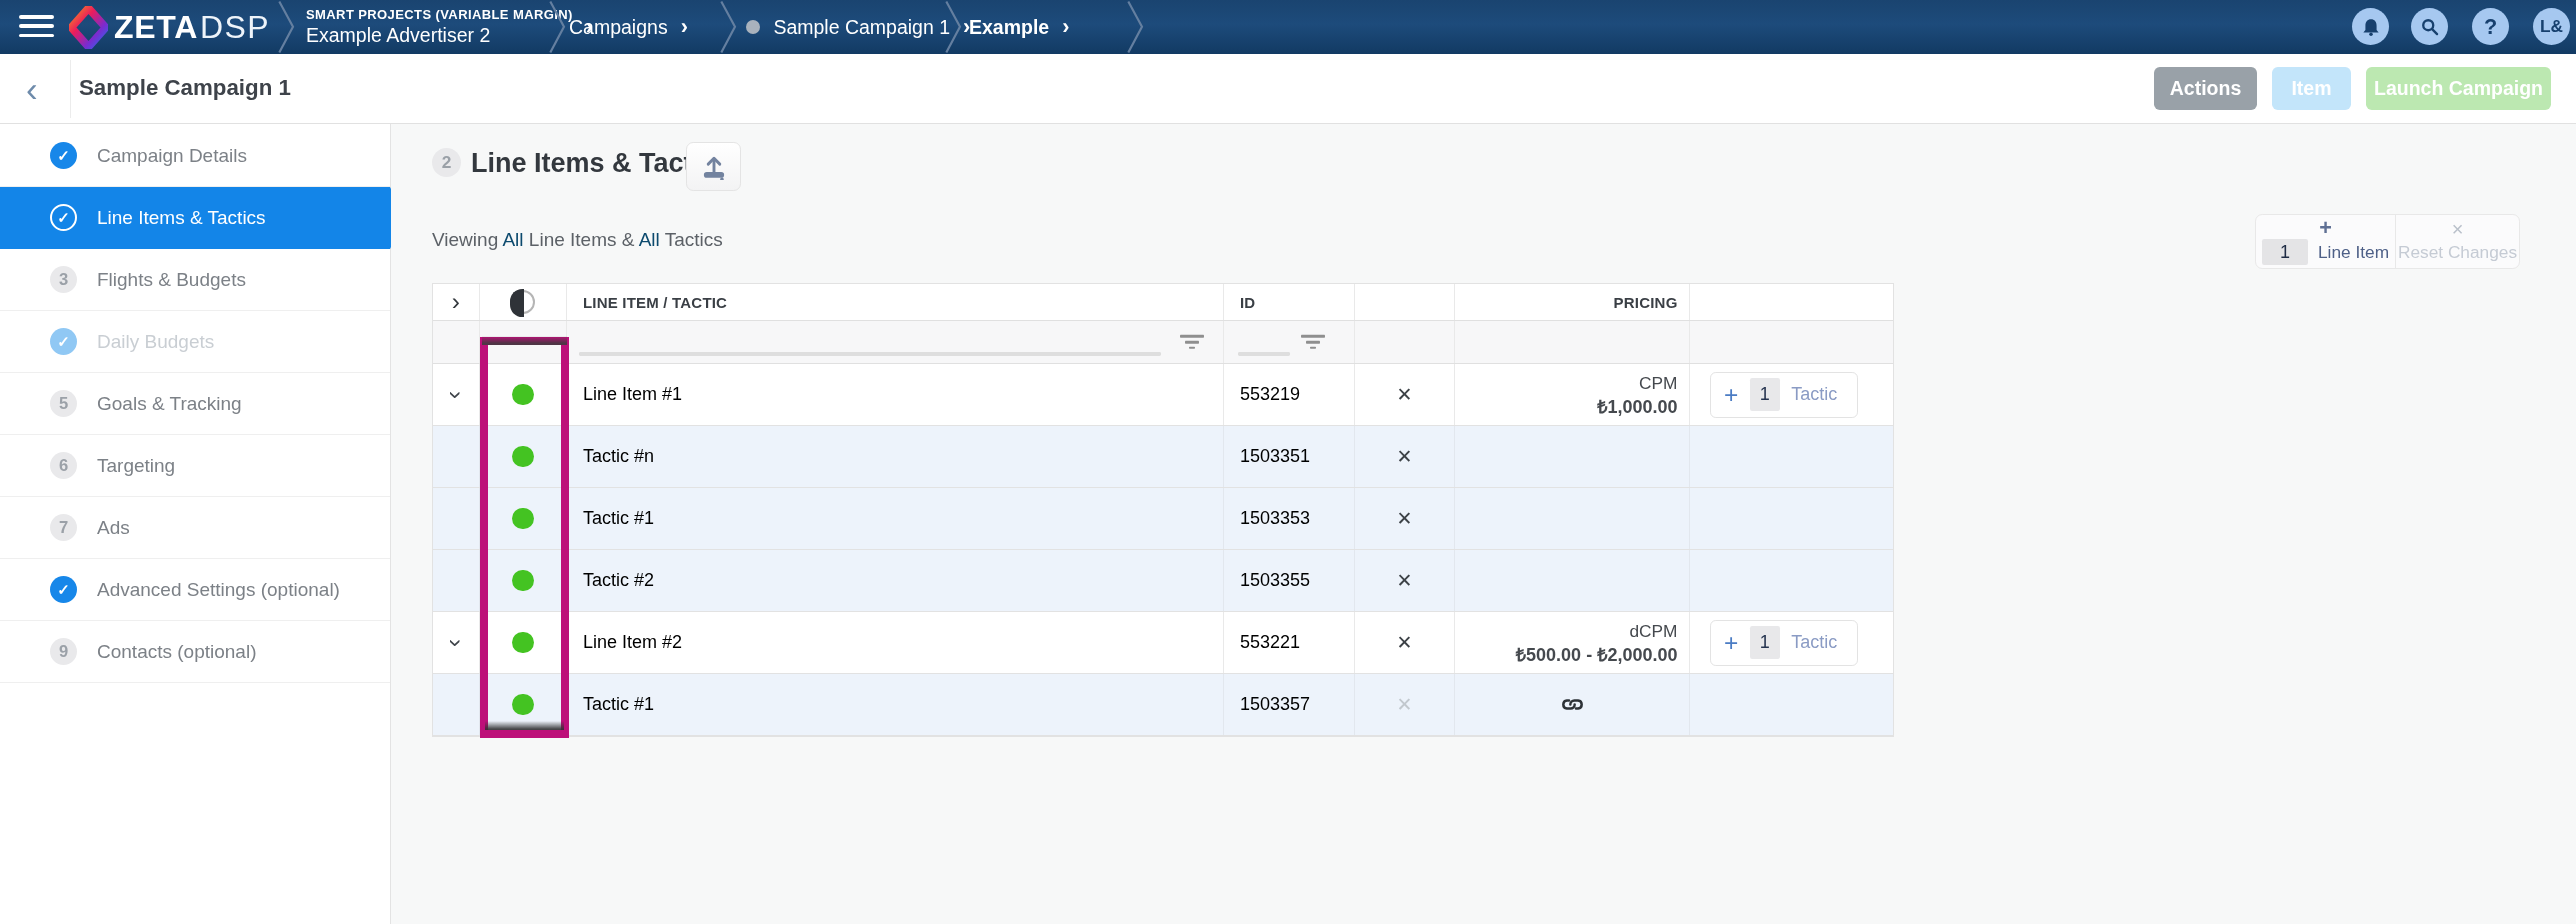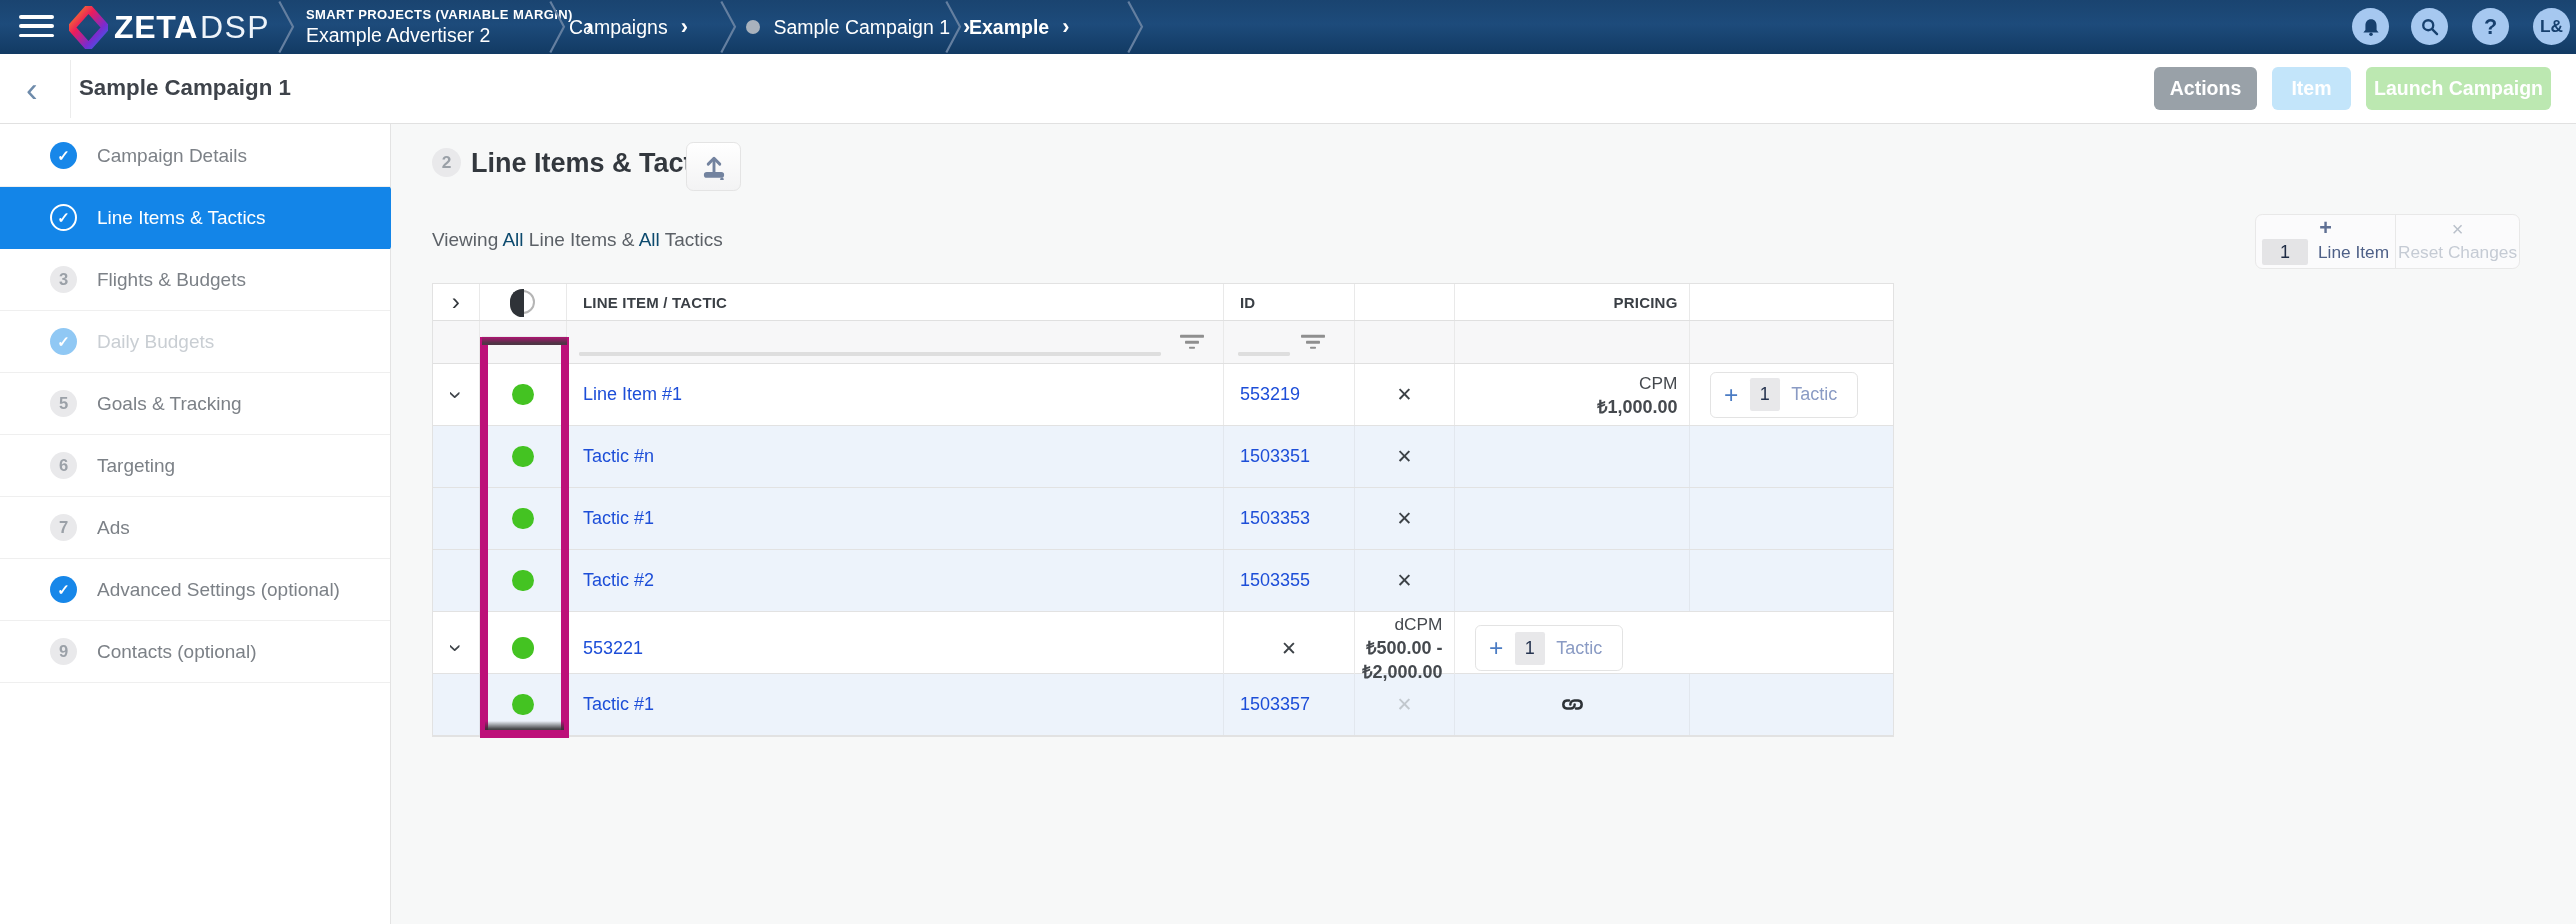--- a/index.html
+++ b/index.html
@@ -99,21 +99,21 @@
   .f-underline.short { left:14.4px; right:auto; width:52px; }
   .filter-icon { position:absolute; right:19px; top:50%; transform:translateY(-50%); width:24.5px; display:flex; flex-direction:column; align-items:center; gap:2.9px; cursor:pointer; }
   .filter-icon i { display:block; height:2.9px; background:#8f8f8f; border-radius:0.7px; }
   .filter-icon i:nth-child(1){ width:24.5px; } .filter-icon i:nth-child(2){ width:14.4px; } .filter-icon i:nth-child(3){ width:5.8px; }
   .filter-icon.id-pos { right:29px; }
   .trow { height:62px; border-bottom:1.4px solid #e2e2e2; background:#fff; }
   .trow.blue { background:#edf3fb; }
   .trow.blue .cell { border-right-color:#e2e7ee; }
   .chev-down { font-size:24.5px; color:#3f444a; transform:rotate(90deg); display:inline-block; cursor:pointer; }
   .dot { width:21.6px; height:21.6px; border-radius:50%; background:#44c322; }
-  .c-name, .c-id { padding-left:16px; font-size:18px; color:#1d4ed8; }
+  .c-name, .c-id { padding-left:16px; font-size:18px; color:#000000; }
   .xmark { font-size:19px; color:#3d4247; cursor:pointer; }
   .xmark.faded { color:#c2c8ce; }
   .c-pricing { justify-content:flex-end; padding-right:11.5px; }
   .pricing-wrap { text-align:right; line-height:24px; color:#45494e; }
   .ptype { font-size:17.3px; } .pval { font-size:18px;font-weight:bold; }
   .stepper { margin-left:20px; width:148px; height:46px; border:1.4px solid #e3e3e3; border-radius:5.8px; background:#fff;
     display:flex; align-items:center; cursor:pointer; }
   .stepper .plus { margin-left:13px; font-size:24.5px; font-weight:400; color:#4b7cc4; }
   .stepper .count { margin-left:11.5px; width:30px; height:33px; background:#e8e8ea; border-radius:2.2px;
     display:flex; align-items:center; justify-content:center; font-size:18px; color:#263450; }
@@ -402,20 +402,21 @@
       <div class="cell"></div>
     </div>
 
     <div class="tgrid trow">
       <div class="cell center">
           <span class="chev-down">›</span>
         </div>
       <div class="cell center">
           <span class="dot"></span>
         </div>
+      <div class="cell c-name">Line Item #2</div>
       <div class="cell c-id">553221</div>
       <div class="cell center">
           <span class="xmark">✕</span>
         </div>
       <div class="cell c-pricing">
         <div class="pricing-wrap">
           <div class="ptype">dCPM</div>
           <div class="pval">₺500.00 - ₺2,000.00</div>
         </div>
       </div>

